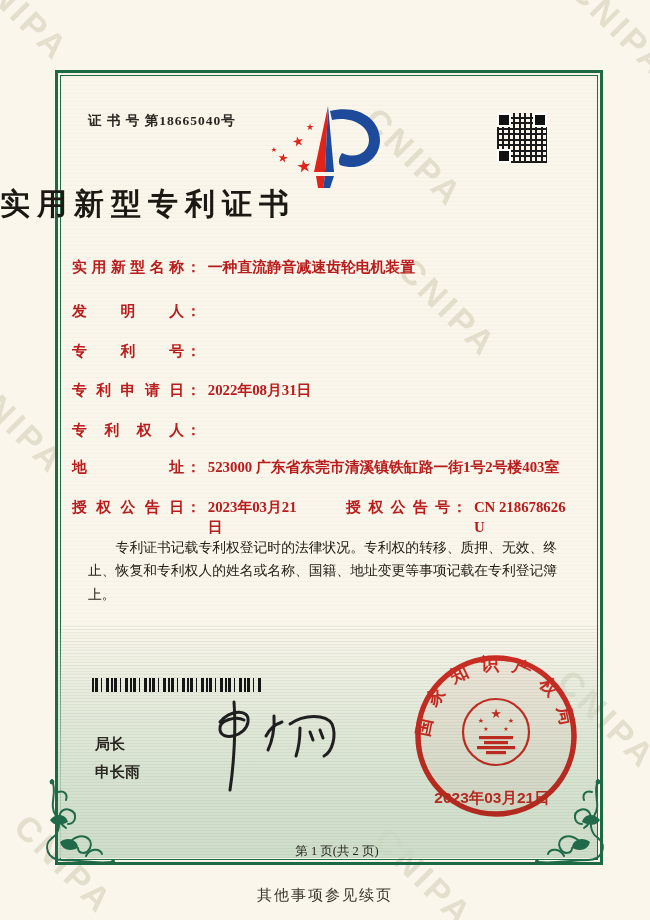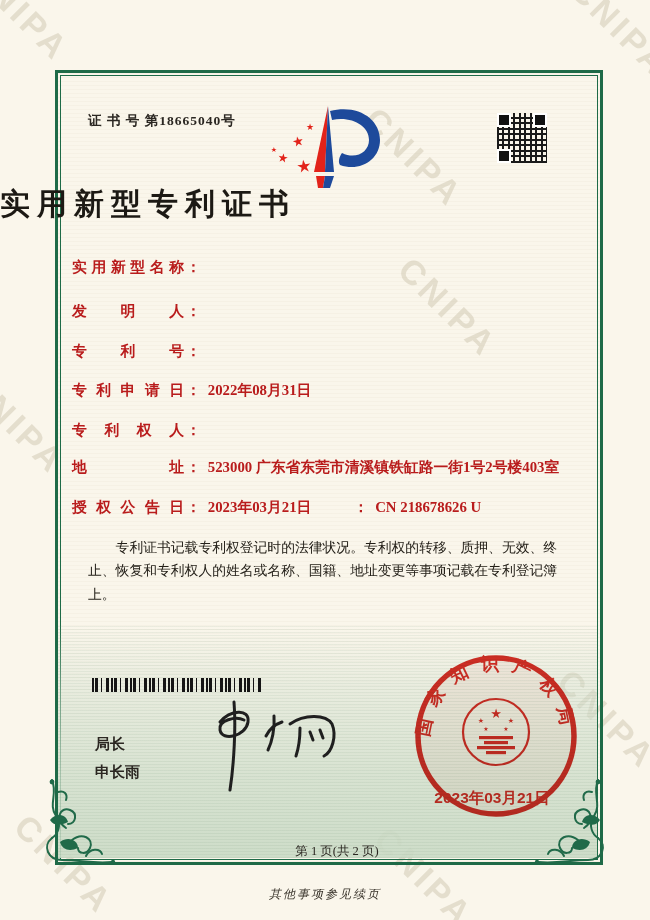--- a/index.html
+++ b/index.html
@@ -54,22 +54,22 @@
 
   .barcode{left:92px;top:678px;width:170px;height:14px;z-index:2;
       background:repeating-linear-gradient(90deg,#151515 0 2px,transparent 2px 3px,#151515 3px 6px,transparent 6px 9px,#151515 9px 10px,transparent 10px 14px,#151515 14px 17px,transparent 17px 19px);}
   .signer-title{left:95px;top:735px;font-size:15px;font-weight:600;z-index:2;}
   .signer-name{left:95px;top:763px;font-size:15px;font-weight:600;z-index:2;}
   .signature{left:190px;top:692px;z-index:2;}
 
   .seal{left:406px;top:650px;z-index:4;mix-blend-mode:multiply;opacity:.95;}
 
   .page-info{left:0;top:843px;width:650px;text-align:center;font-size:12.5px;z-index:2;color:#2a2620;padding-left:12px;}
-  .cont-note{left:0;top:886px;width:650px;text-align:center;font-size:12px;letter-spacing:2px;
-             color:#3a352c;z-index:2;font-style:italic;}
+  .cont-note{left:0;top:886px;width:650px;text-align:center;font-size:15px;letter-spacing:2px;
+             color:#3a352c;z-index:2;}
 </style>
 </head>
 <body>
 
 <span class="wm" style="left:-42px;top:-8px">CNIPA</span>
 <span class="wm" style="left:558px;top:8px">CNIPA</span>
 <span class="wm" style="left:352px;top:138px">CNIPA</span>
 <span class="wm" style="left:386px;top:288px">CNIPA</span>
 <span class="wm" style="left:-46px;top:405px">CNIPA</span>
 <span class="wm" style="left:545px;top:700px">CNIPA</span>
@@ -135,20 +135,21 @@
   <span class="f f1"></span>
   <span class="f f2"></span>
   <span class="f f3"></span>
 </div>
 
 <div class="abs title">实用新型专利证书</div>
 
 <div class="frow r1">
   <span class="flabel">实用新型名称</span>
     <span class="fcolon">：</span>
+    <span class="fvalue">一种直流静音减速齿轮电机装置</span>
 </div>
 <div class="frow r2">
   <span class="flabel">发明人</span>
     <span class="fcolon">：</span>
 </div>
 <div class="frow r3">
   <span class="flabel">专利号</span>
     <span class="fcolon">：</span>
 </div>
 <div class="frow r4">
@@ -163,20 +164,21 @@
 <div class="frow r6">
   <span class="flabel">地址</span>
     <span class="fcolon">：</span>
     <span class="fvalue">523000 广东省东莞市清溪镇铁缸路一街1号2号楼403室</span>
 </div>
 <div class="frow r7">
   <span class="flabel">授权公告日</span>
     <span class="fcolon">：</span>
     <span>2023年03月21日</span>
   <span class="grant-group">
+    <span class="flabel">授权公告号</span>
       <span class="fcolon">：</span>
       <span>CN 218678626 U</span>
   </span>
 </div>
 
 <div class="paras">
   <p>专利证书记载专利权登记时的法律状况。专利权的转移、质押、无效、终止、恢复和专利权人的姓名或名称、国籍、地址变更等事项记载在专利登记簿上。</p>
 </div>
 
 <div class="abs barcode"></div>

